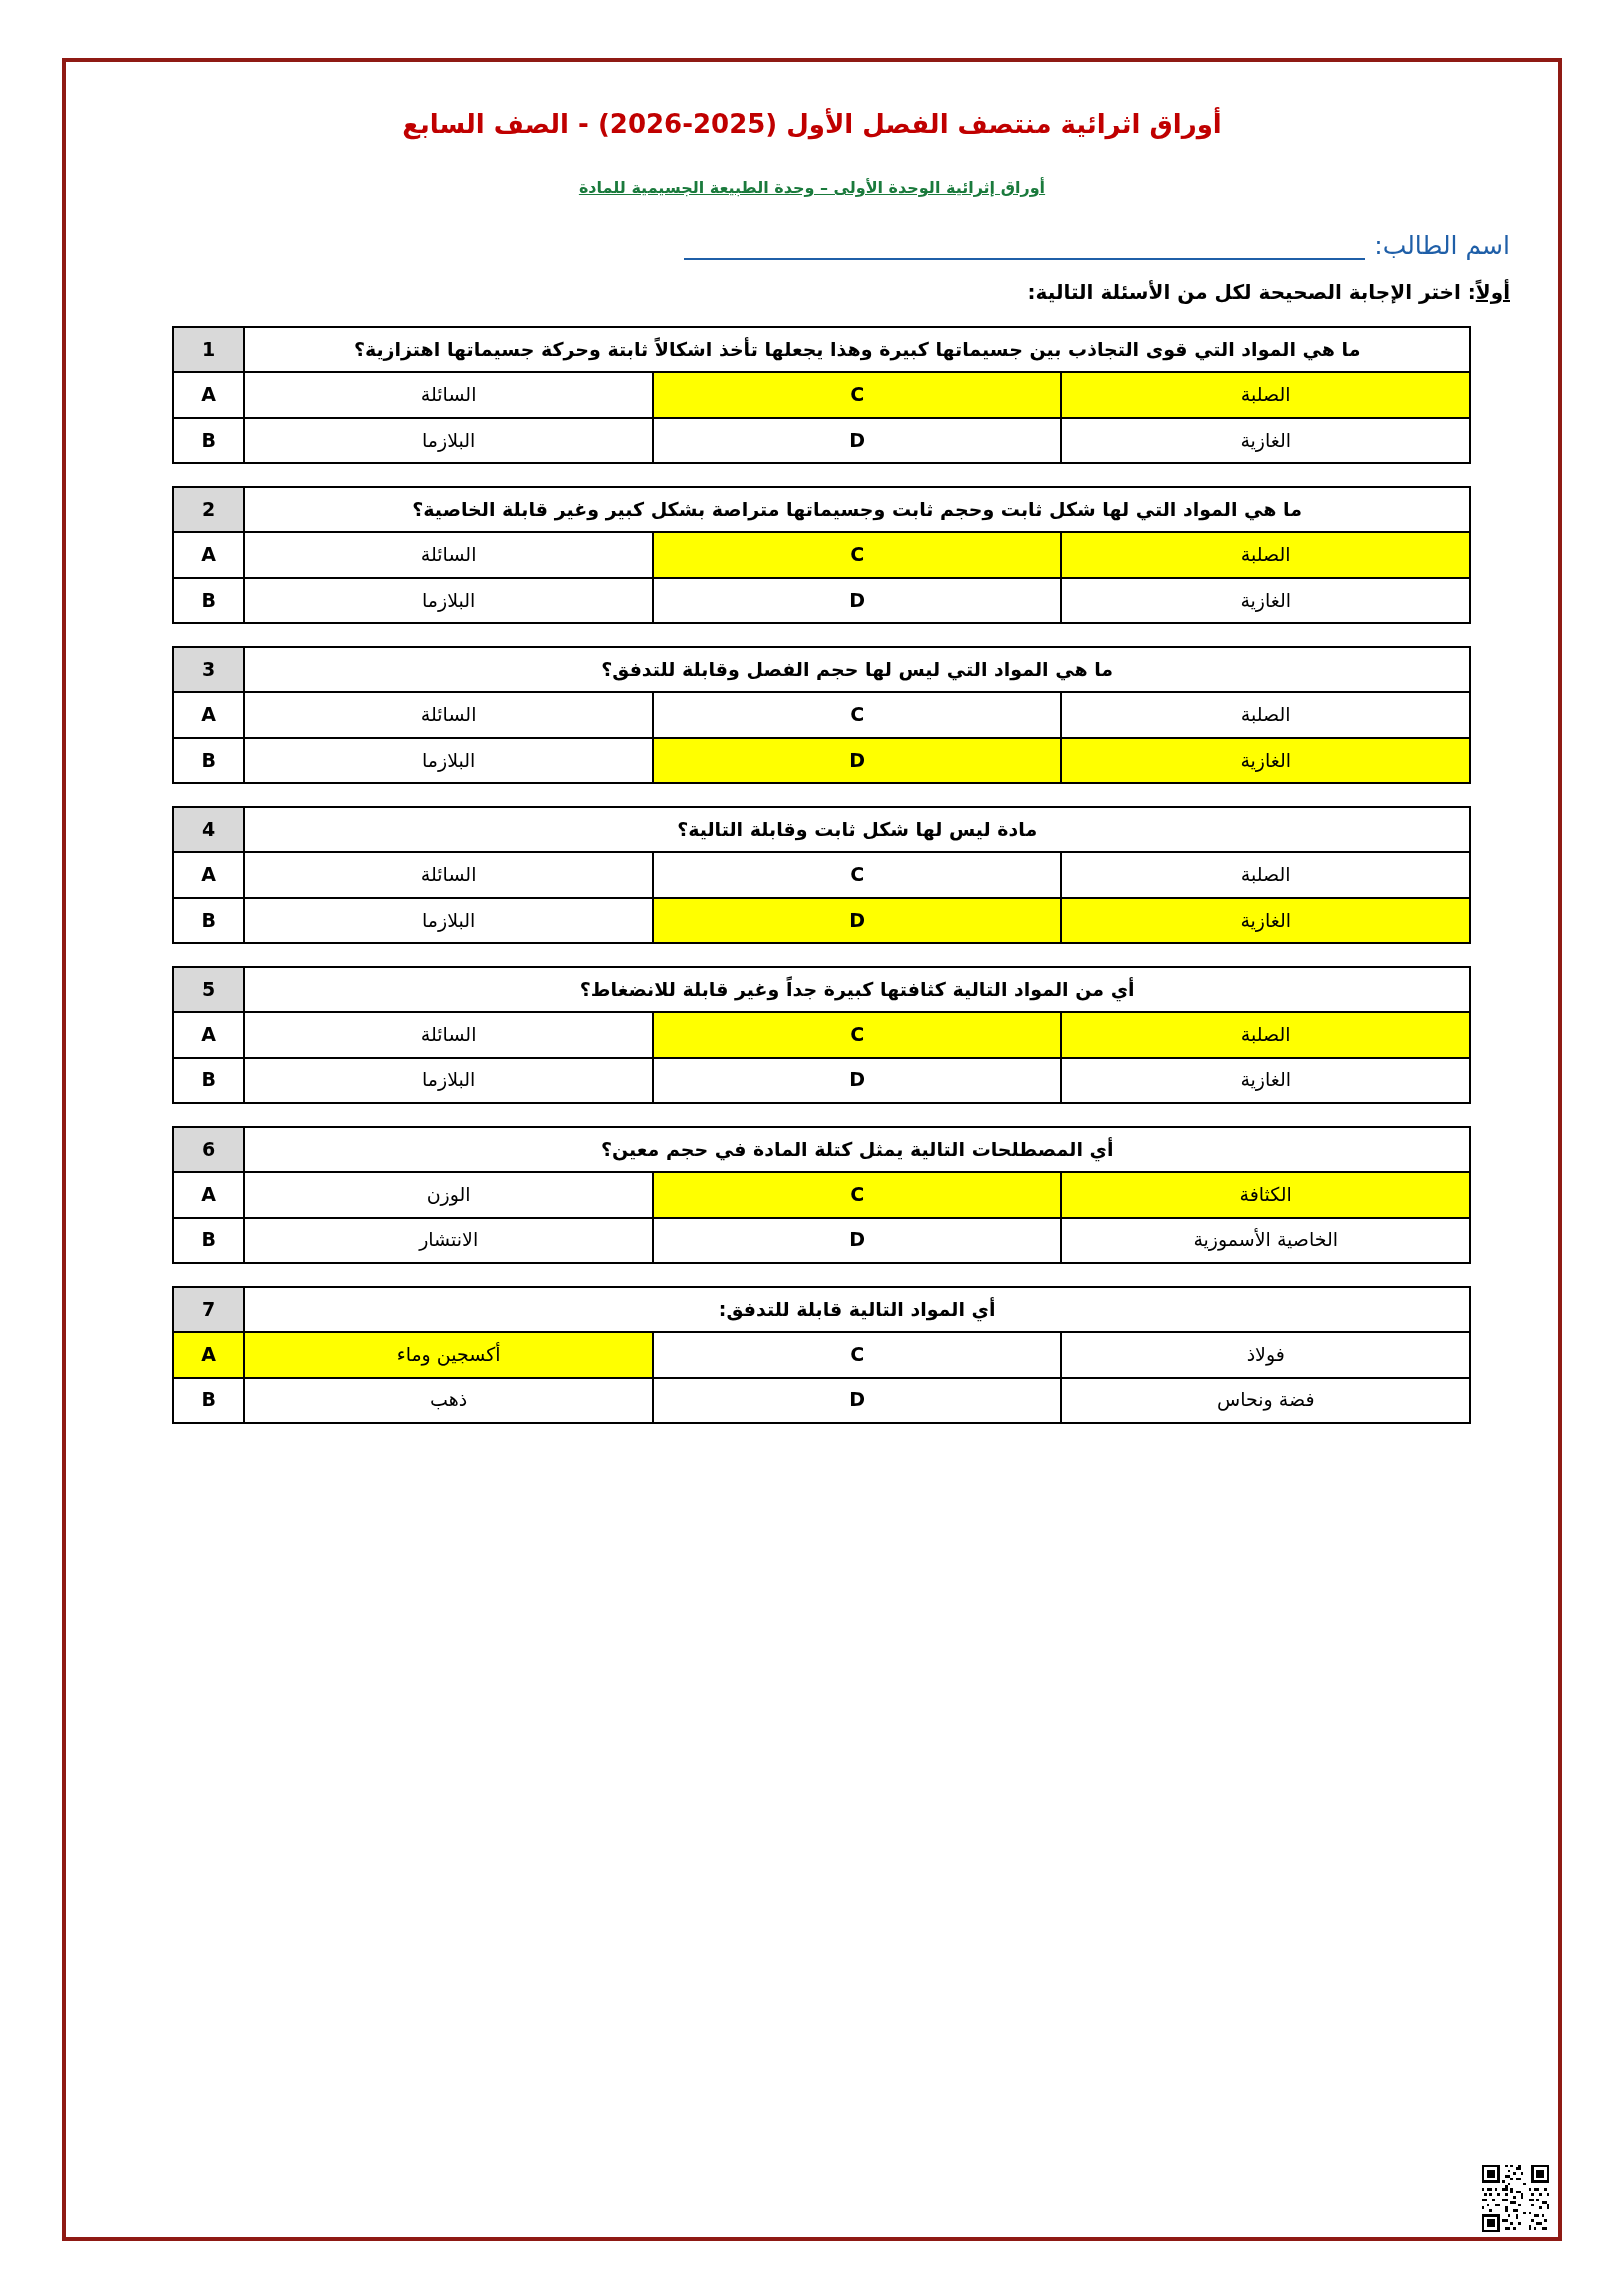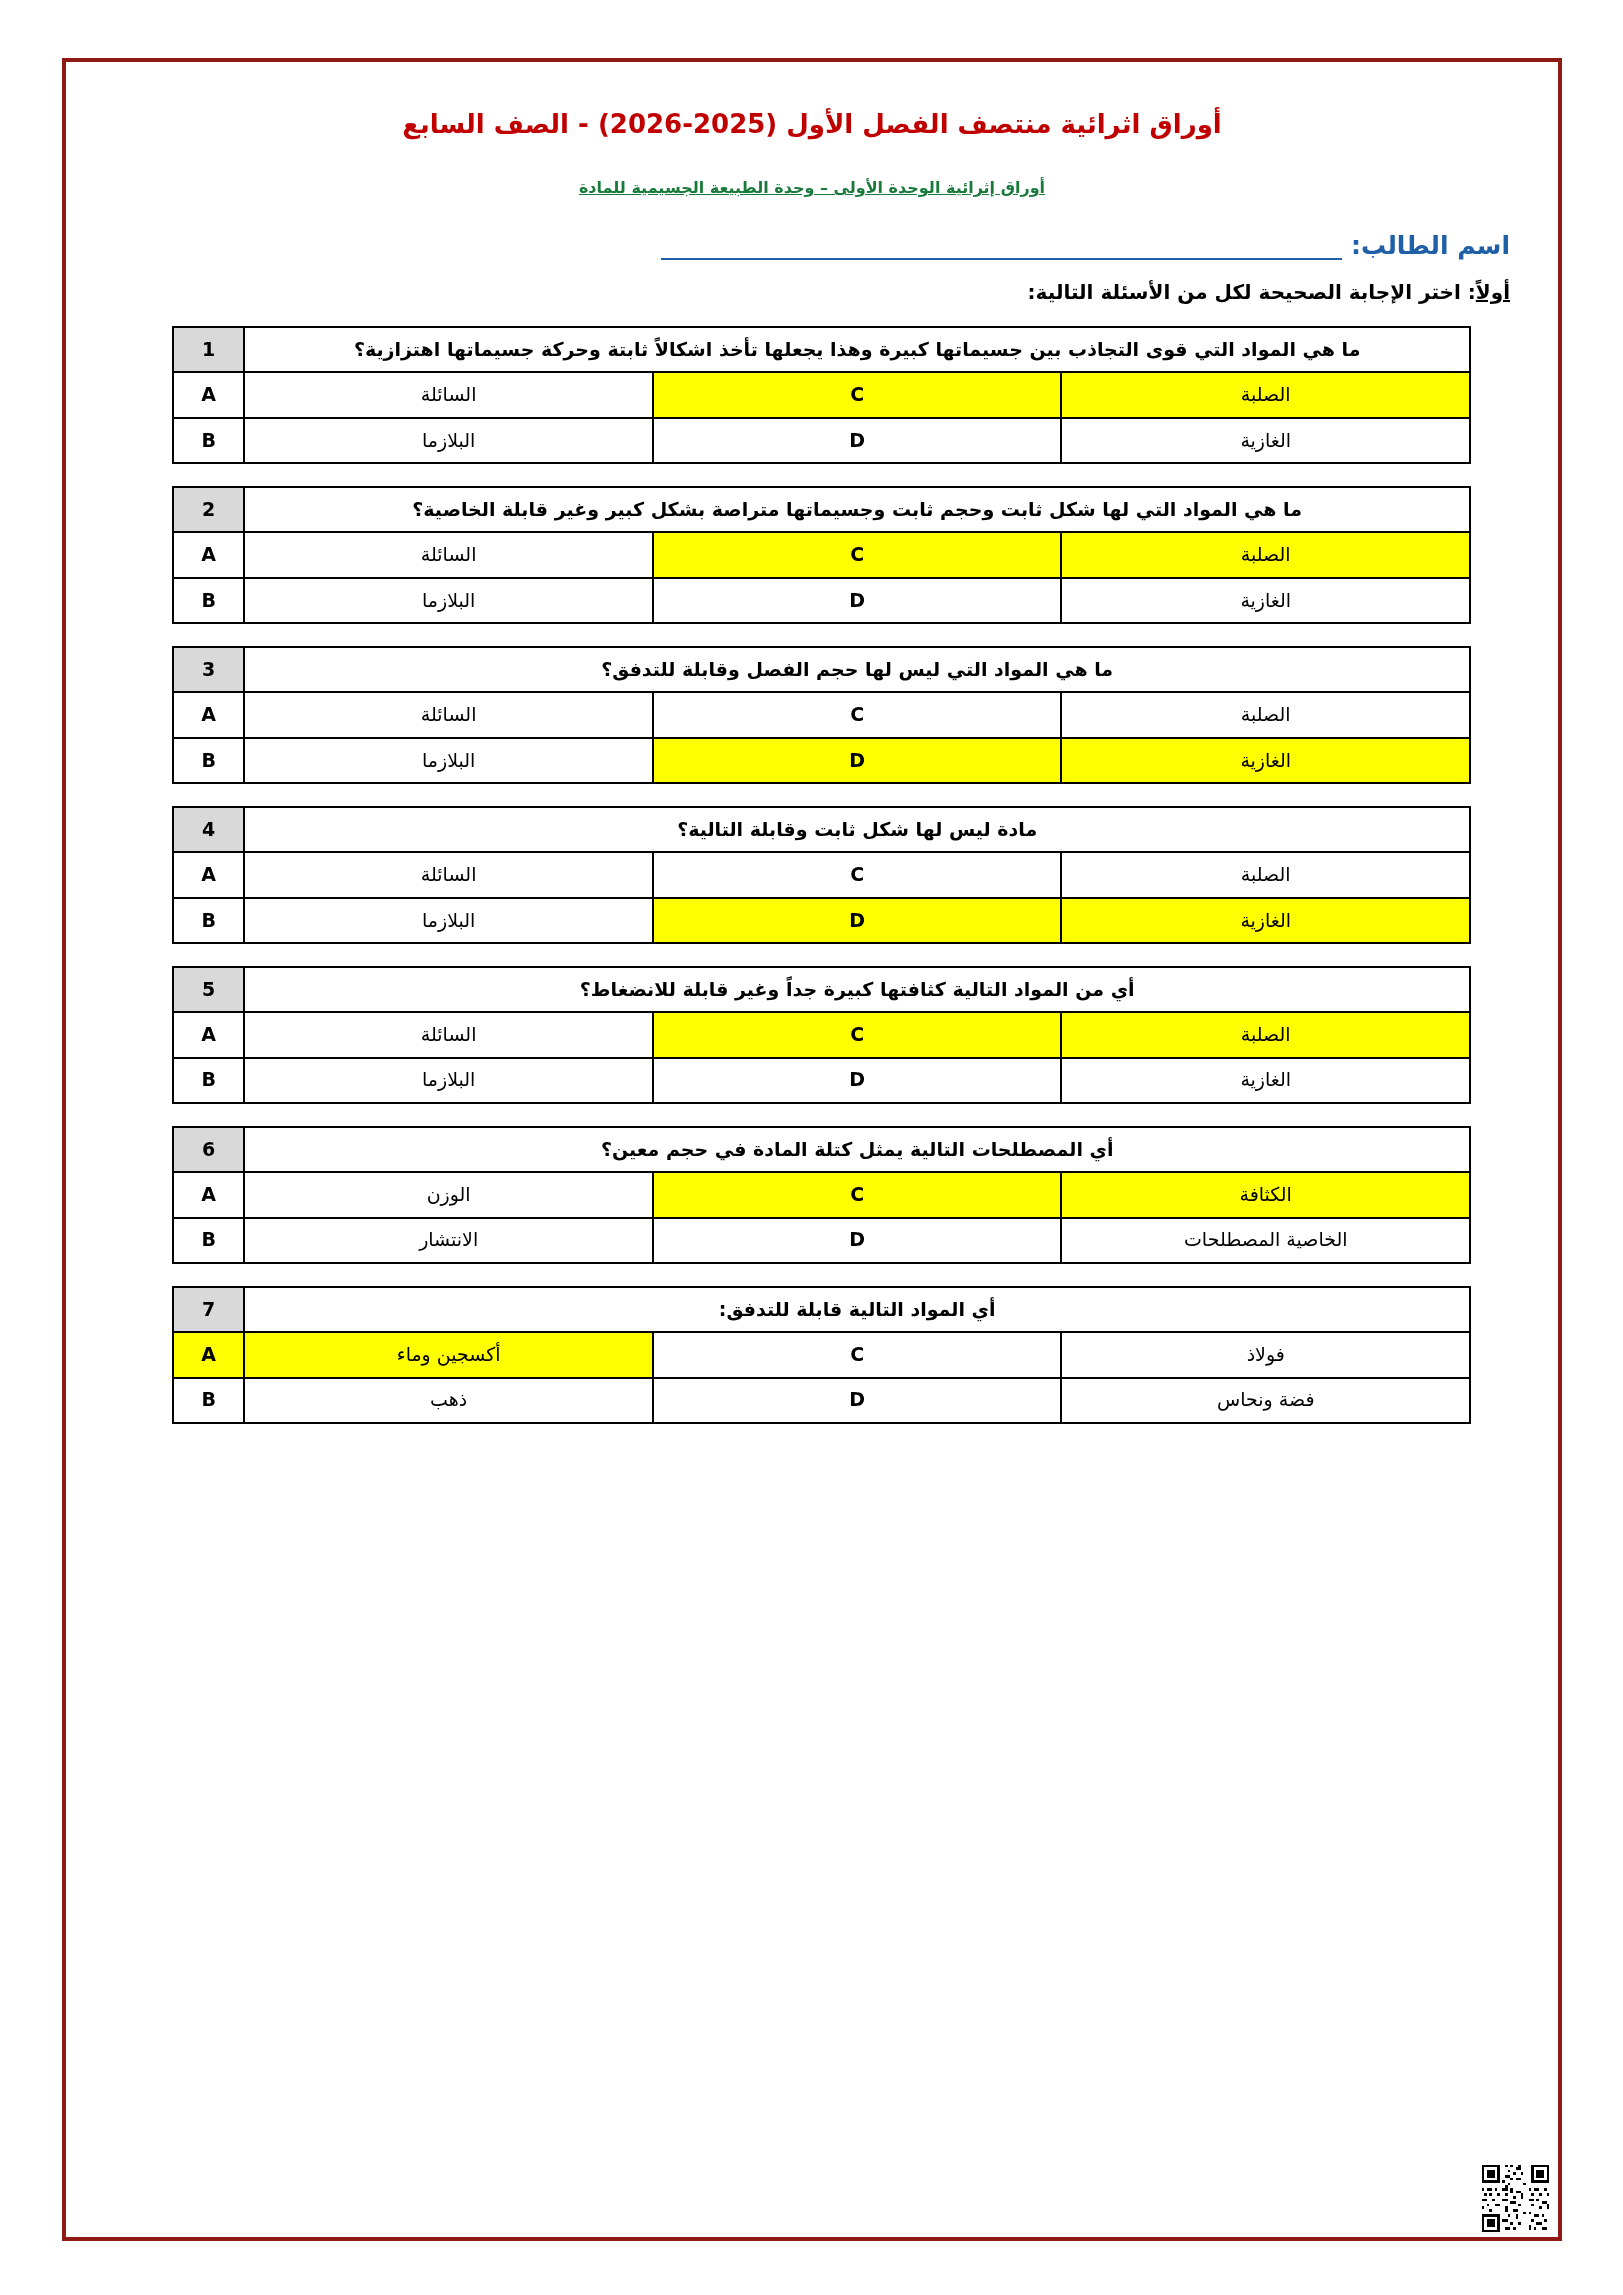--- a/index.html
+++ b/index.html
@@ -57,21 +57,21 @@
   .student-row {
     margin-top: 34px;
     display: flex;
     flex-direction: row;
     align-items: flex-end;
     justify-content: flex-start;
     padding-right: 26px;
   }
   .student-label {
     color: #1f5fa8;
-    font-weight: bold;
+    font-weight: normal;
     font-size: 25px;
     white-space: nowrap;
   }
   .student-line {
     flex: 0 0 681px;
     border-bottom: 2px solid #1f5fa8;
     height: 22px;
     margin-right: 9.2px;
   }
 
@@ -270,21 +270,21 @@
         <td class="qtext" colspan="3">أي المصطلحات التالية يمثل كتلة المادة في حجم معين؟</td>
         <td class="qnum">6</td>
       </tr>
       <tr>
         <td class="opt hl">الكثافة</td>
         <td class="letter hl">C</td>
         <td class="opt">الوزن</td>
         <td class="letter">A</td>
       </tr>
       <tr>
-        <td class="opt">الخاصية المصطلحات</td>
+        <td class="opt">الخاصية الأسموزية</td>
         <td class="letter">D</td>
         <td class="opt">الانتشار</td>
         <td class="letter">B</td>
       </tr>
     </tbody>
       </table>
 
     <table class="q-block">
       <tbody>
           <tr>

